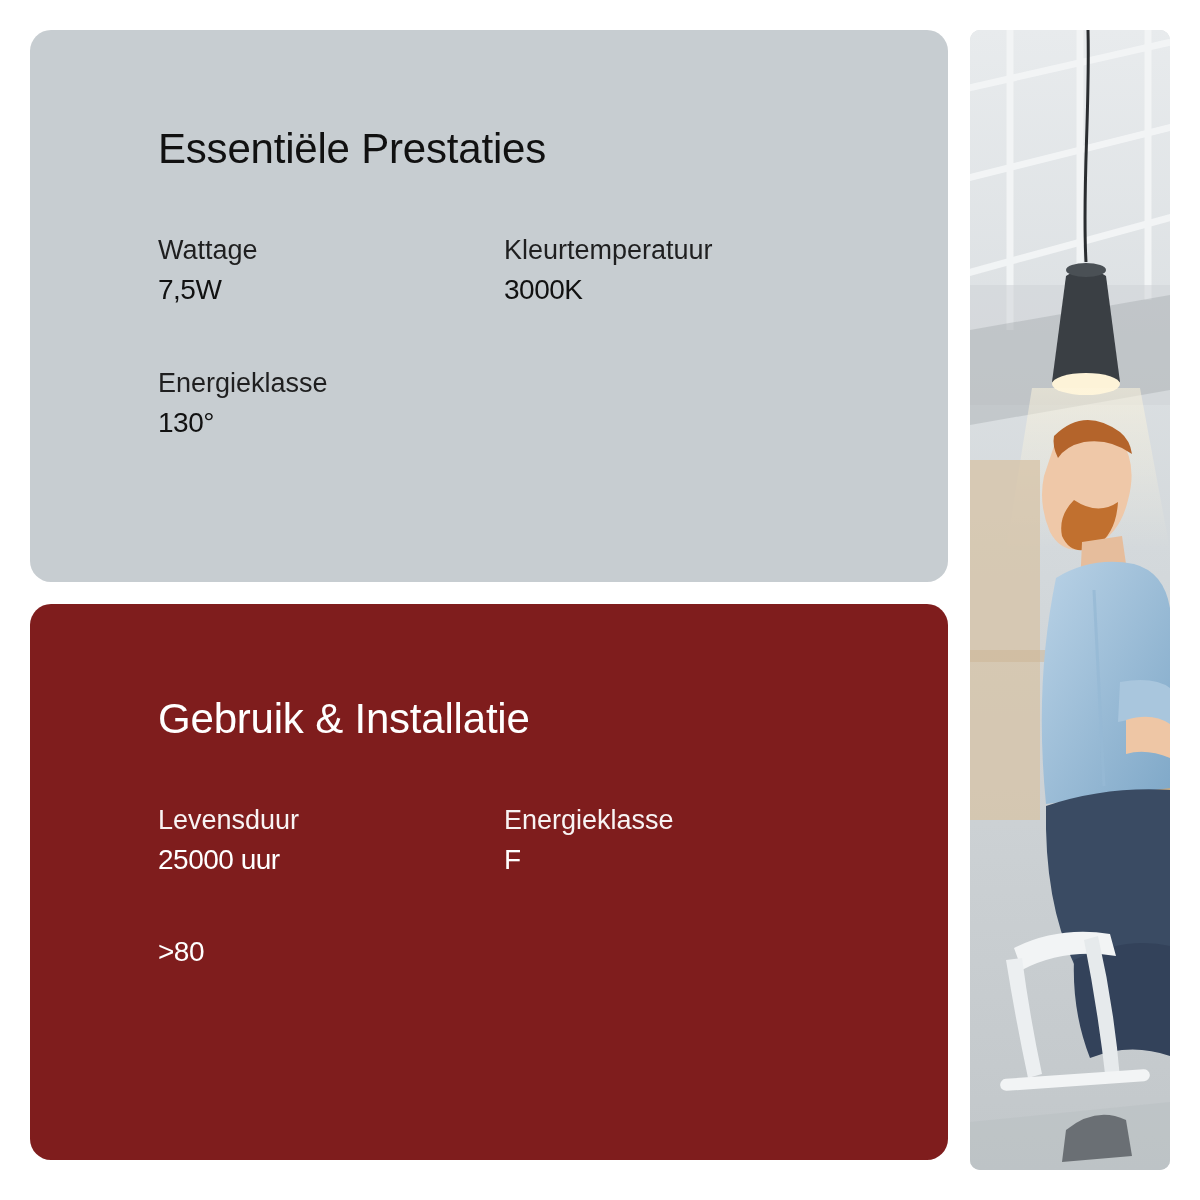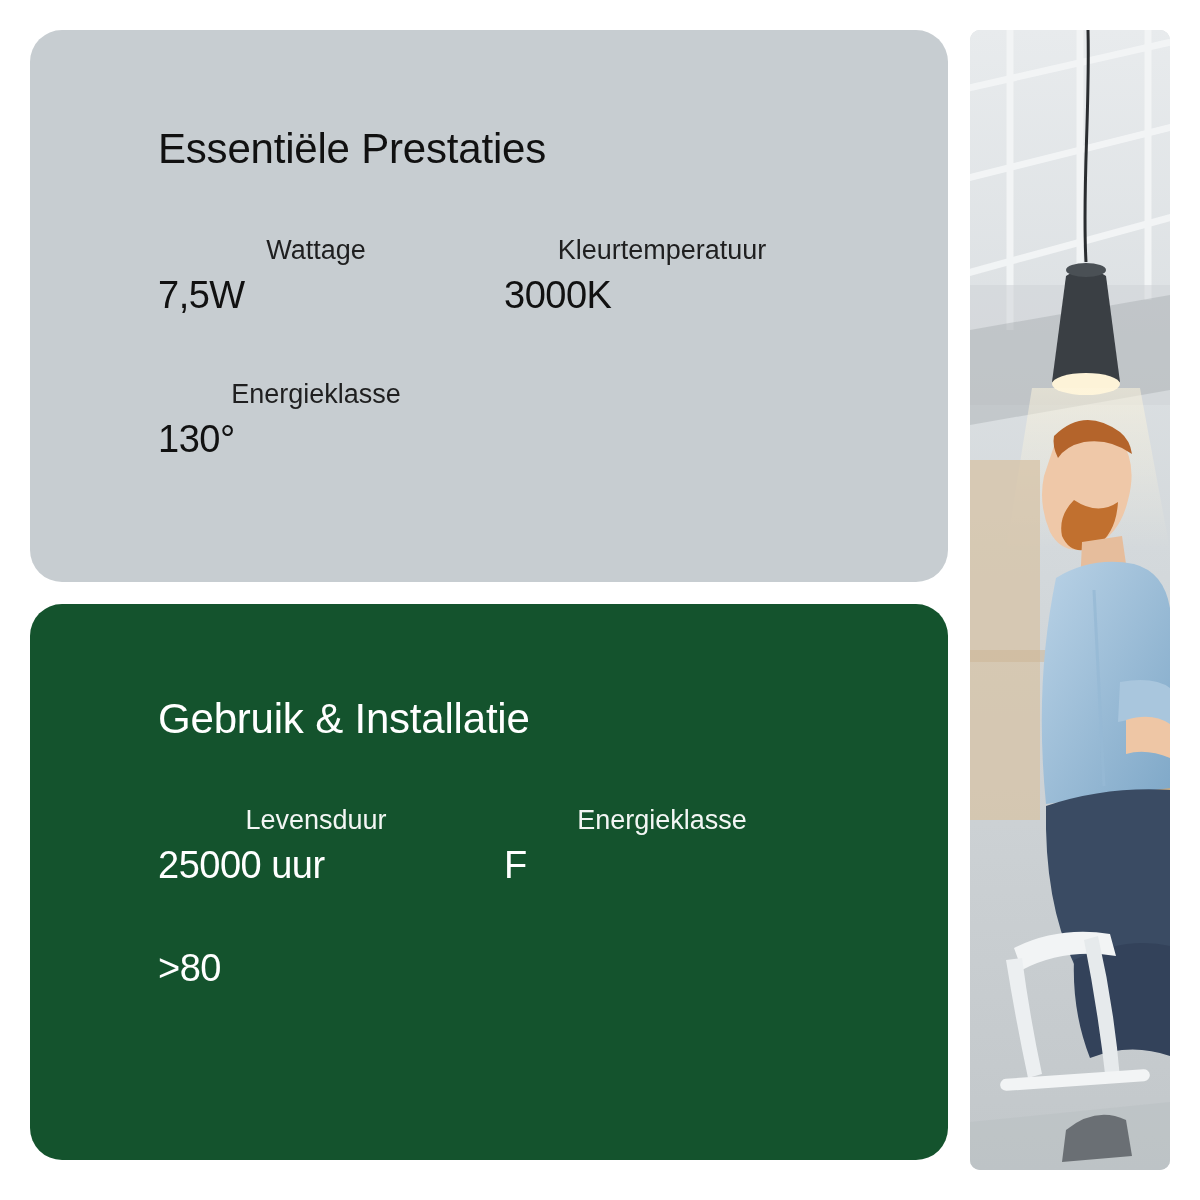--- a/index.html
+++ b/index.html
@@ -23,35 +23,35 @@
     gap: 22px;
   }
   .left-col {
     display: flex;
     flex-direction: column;
     gap: 22px;
     width: 918px;
     flex: 0 0 918px;
   }
   .card {
-    border-radius: 32px;
+    border-radius: 21px;
     box-sizing: border-box;
     padding: 54px 128px 50px 128px;
     display: flex;
     flex-direction: column;
   }
   .card-essential {
     background: #c7cdd1;
     color: #111111;
     height: 552px;
     justify-content: flex-start;
     padding-top: 96px;
   }
   .card-usage {
-    background: #14532d;
+    background: #7f1d1d;
     color: #ffffff;
     height: 556px;
     justify-content: flex-start;
     padding-top: 92px;
   }
   .card-title {
     font-size: 42px;
     font-weight: 400;
     letter-spacing: -0.2px;
     margin: 0 0 62px 0;
@@ -62,24 +62,23 @@
     grid-template-columns: 1fr 1fr;
     row-gap: 62px;
     column-gap: 30px;
   }
   .spec-label {
     font-size: 27px;
     font-weight: 400;
     line-height: 1.2;
     margin-bottom: 8px;
     opacity: 0.92;
-    text-align: center;
   }
   .spec-value {
-    font-size: 38px;
+    font-size: 28px;
     font-weight: 400;
     line-height: 1.1;
     letter-spacing: -0.5px;
   }
   .card-usage .spec-label { opacity: 0.95; }
 
   
   .photo-panel {
     position: relative;
     flex: 1 1 auto;

